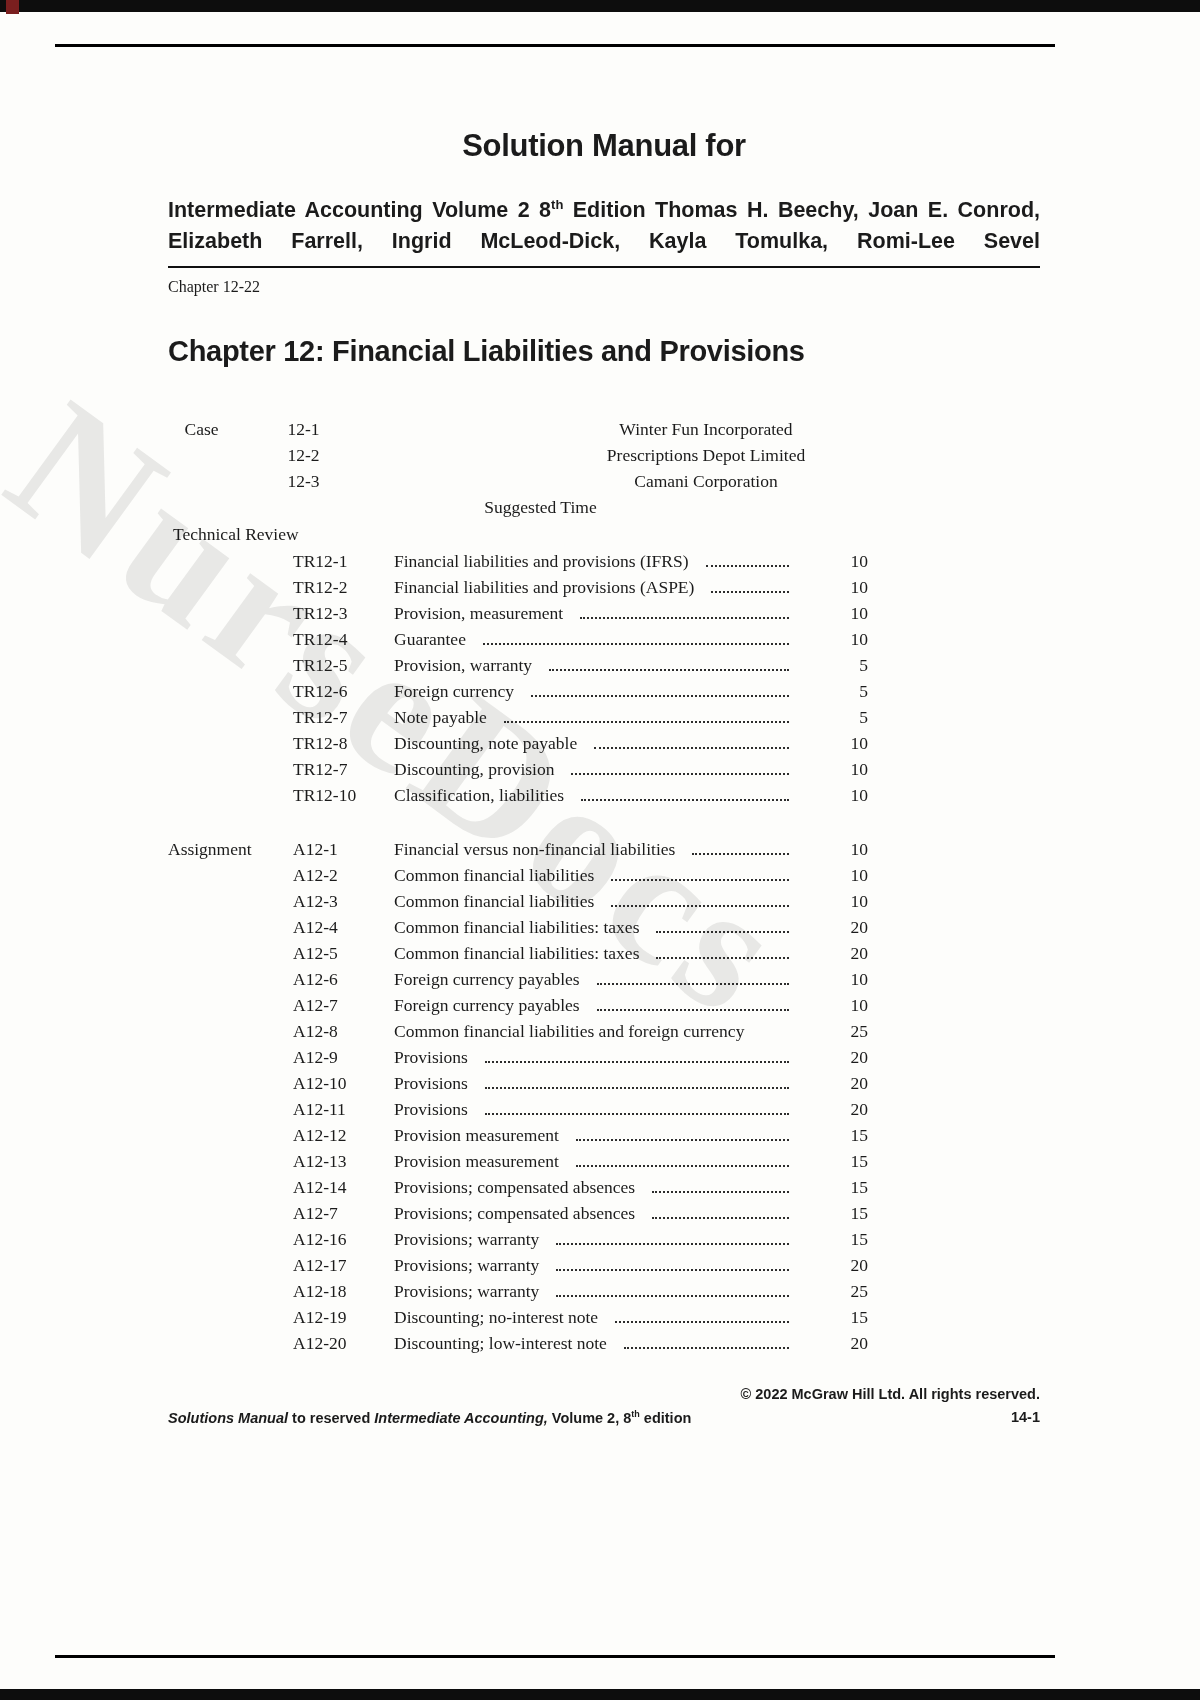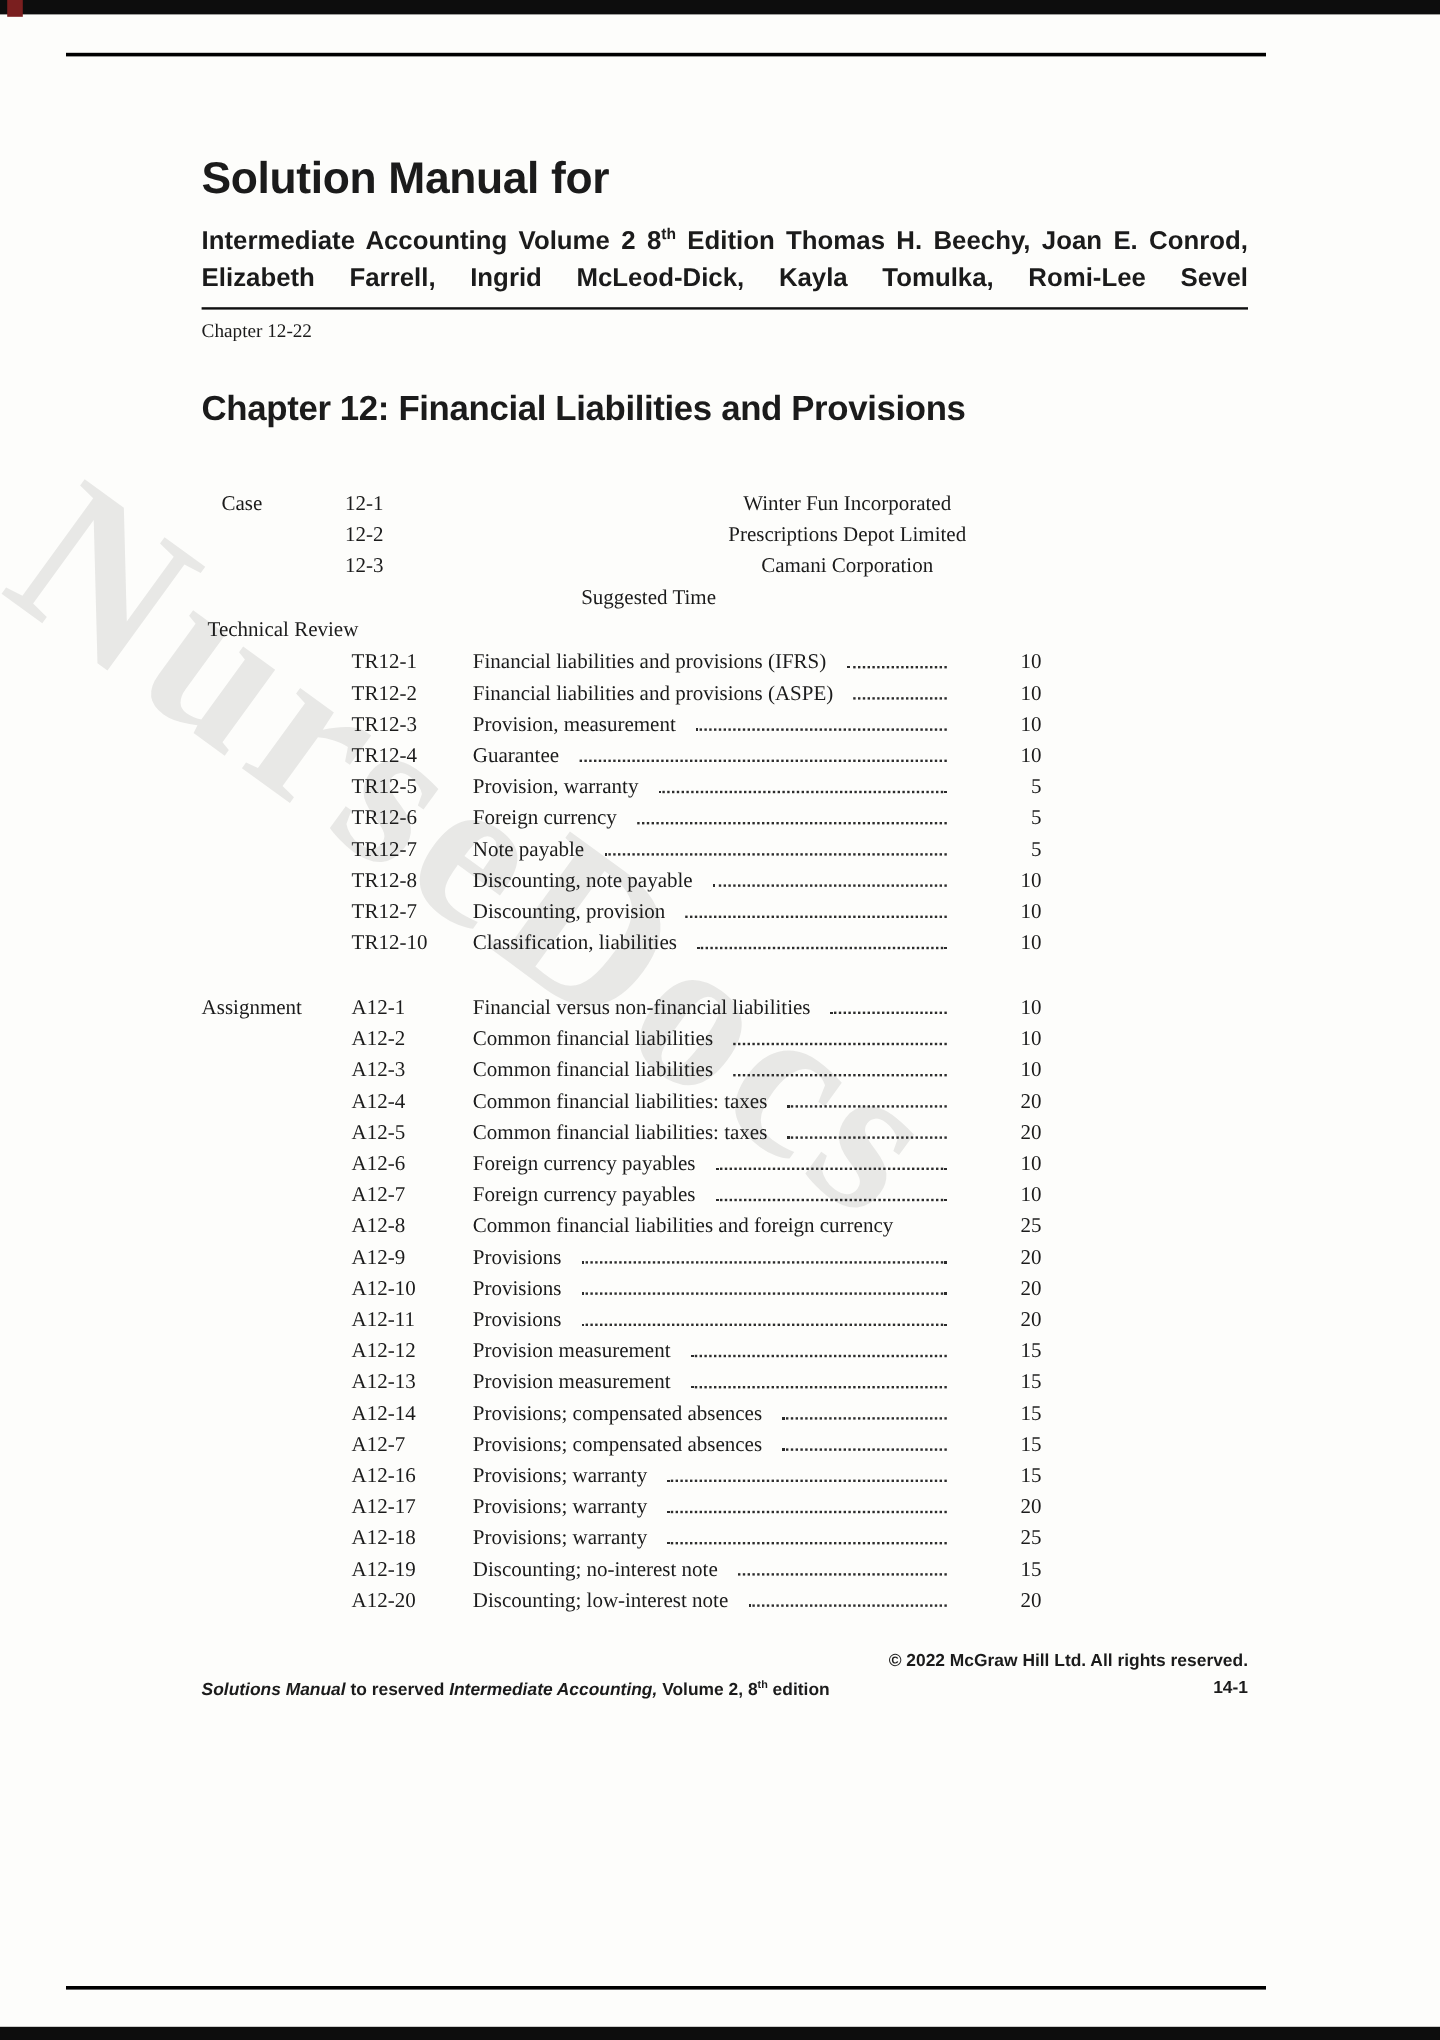--- a/index.html
+++ b/index.html
@@ -21,21 +21,21 @@
     font-size:180px; letter-spacing:8px; white-space:nowrap;
     color:rgba(95,95,95,0.13);
     transform:rotate(36deg); transform-origin:left top;
     pointer-events:none; user-select:none;
   }
 
   .content { position:absolute; left:168px; top:128px; width:872px; z-index:1; }
 
   .doc-title {
     font-family:"Liberation Sans", sans-serif; font-weight:700;
-    font-size:37px; letter-spacing:-0.3px; margin-bottom:9px;
+    font-size:31px; letter-spacing:-0.3px; margin-bottom:25px;text-align:center;
   }
   .subtitle {
     font-family:"Liberation Sans", sans-serif; font-weight:700;
     font-size:21.5px; line-height:31px;
     text-align:justify; text-align-last:justify;
     border-bottom:2.5px solid #101010; padding-bottom:9px;
   }
   .subtitle sup { font-size:13px; vertical-align:super; }
   .chapter-range { font-size:16px; margin-top:7px; line-height:24px; }
   .chapter-heading {

